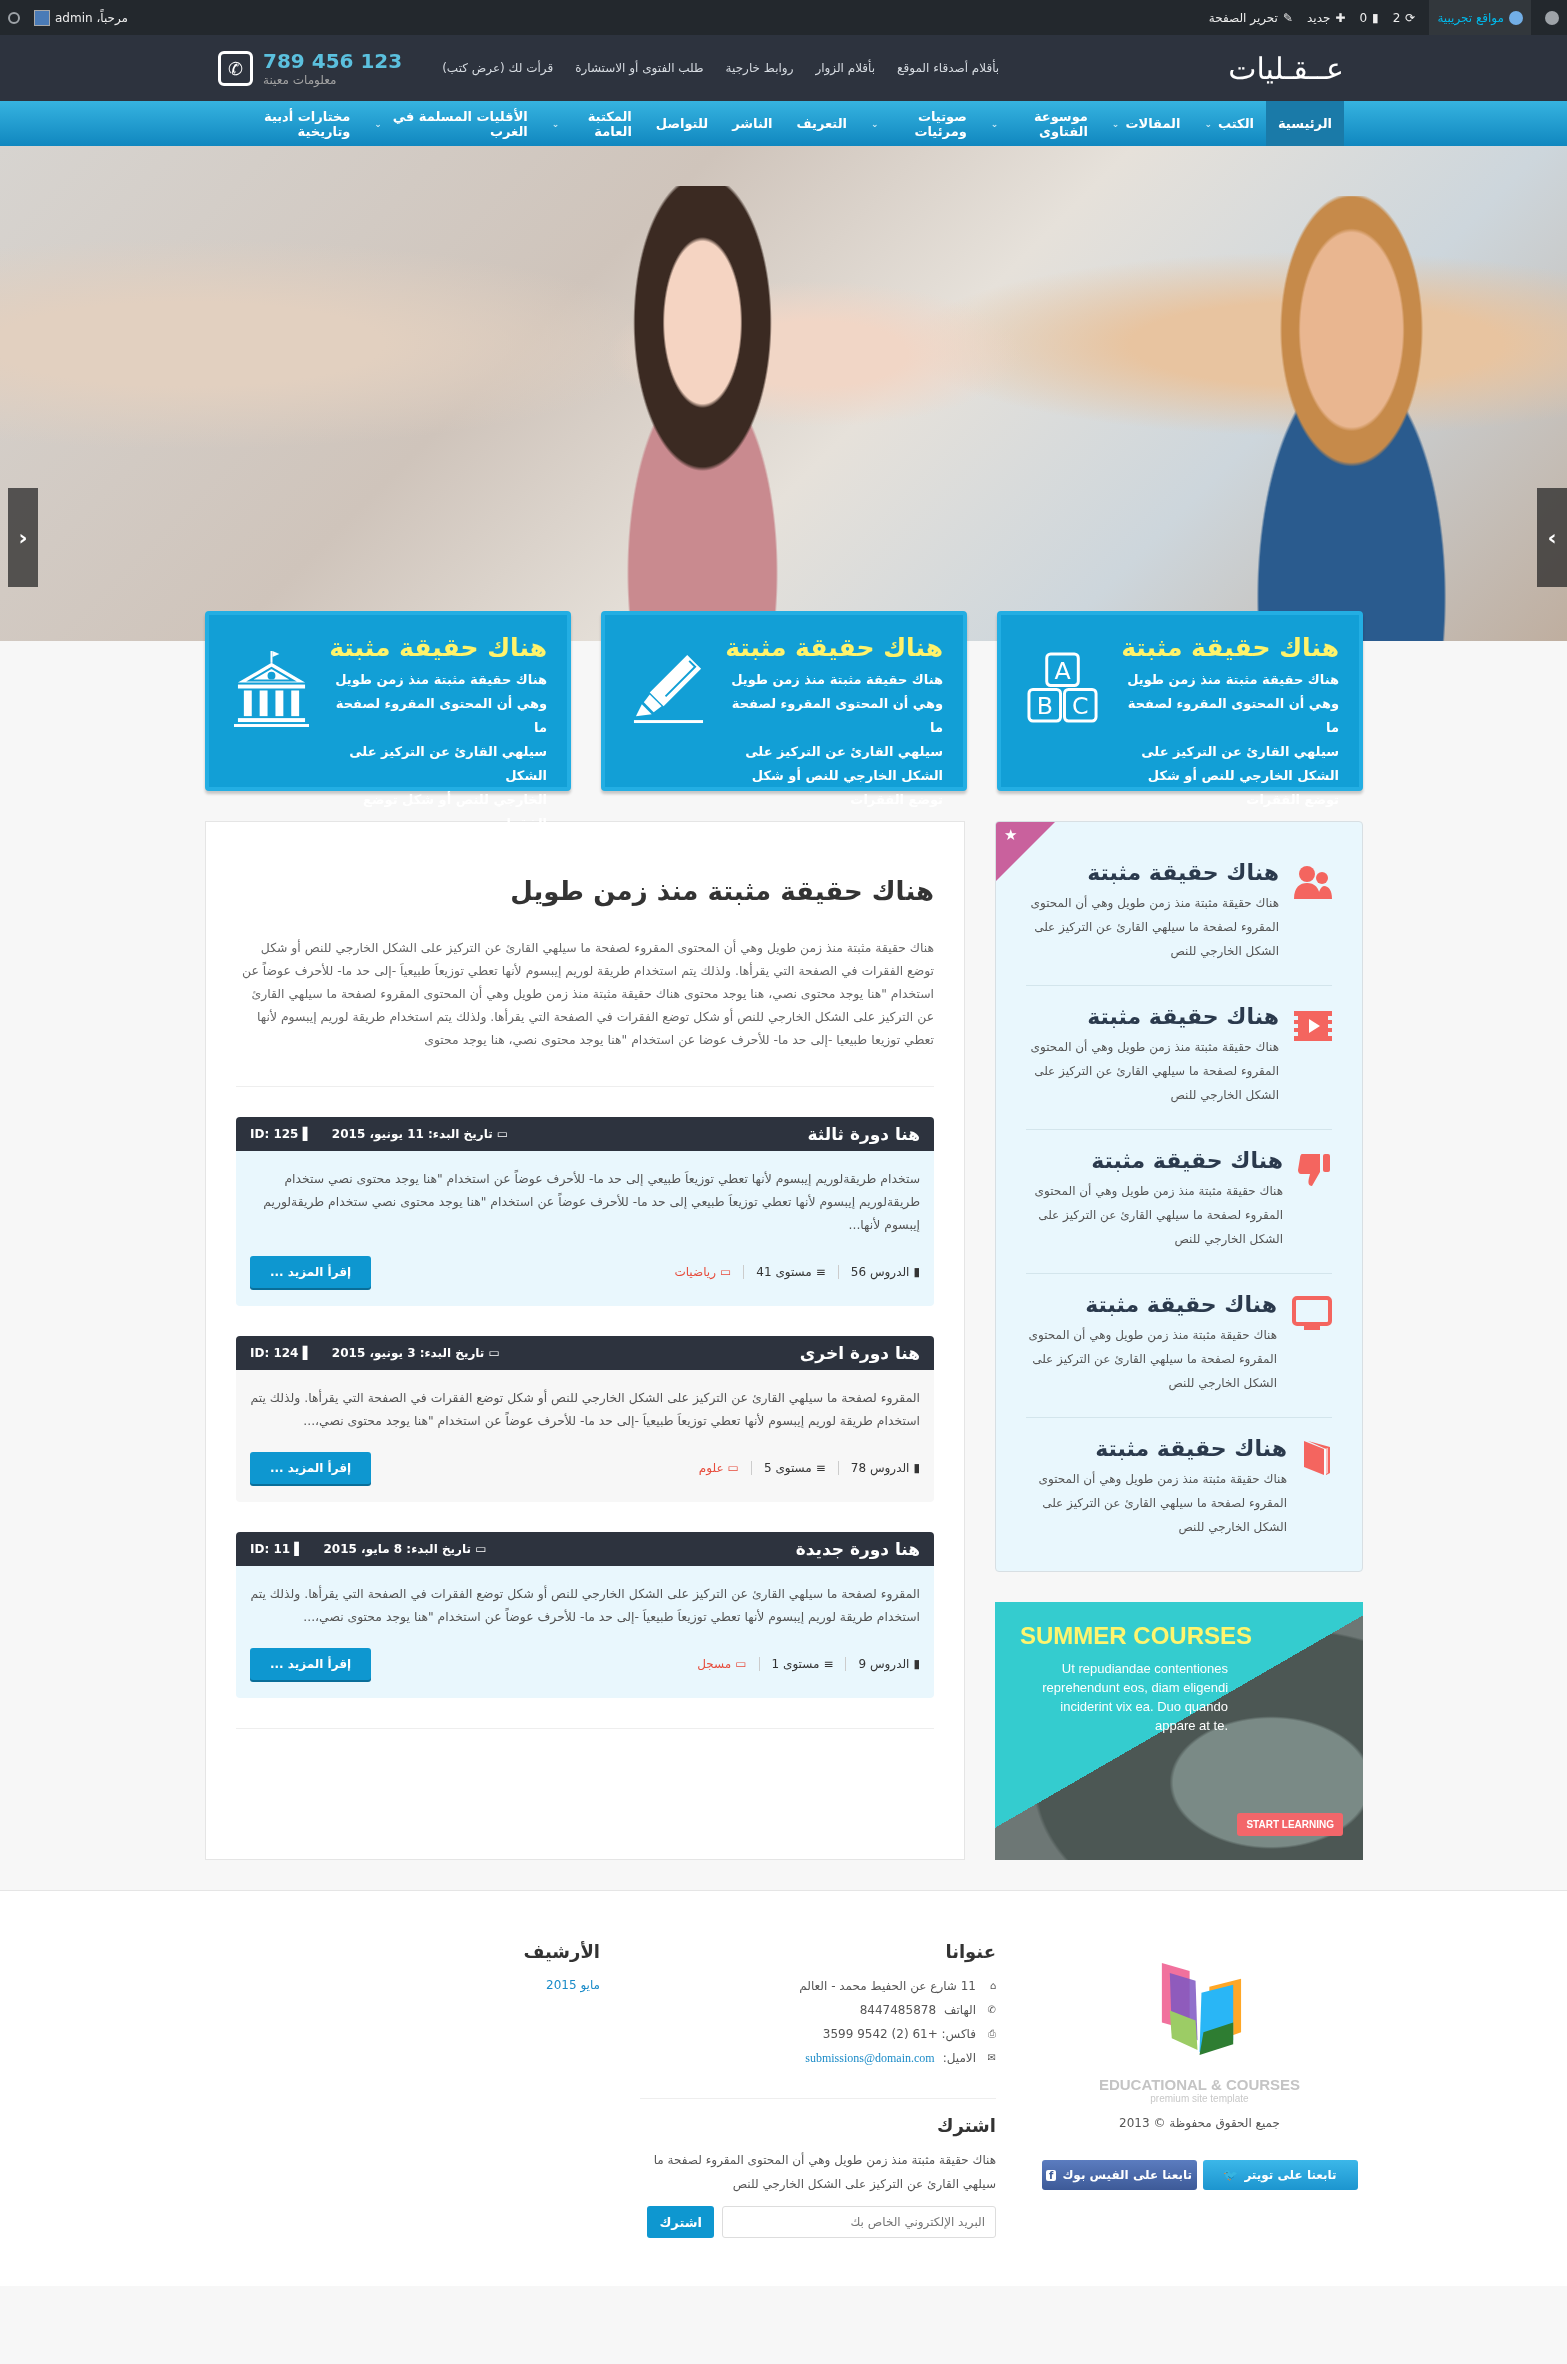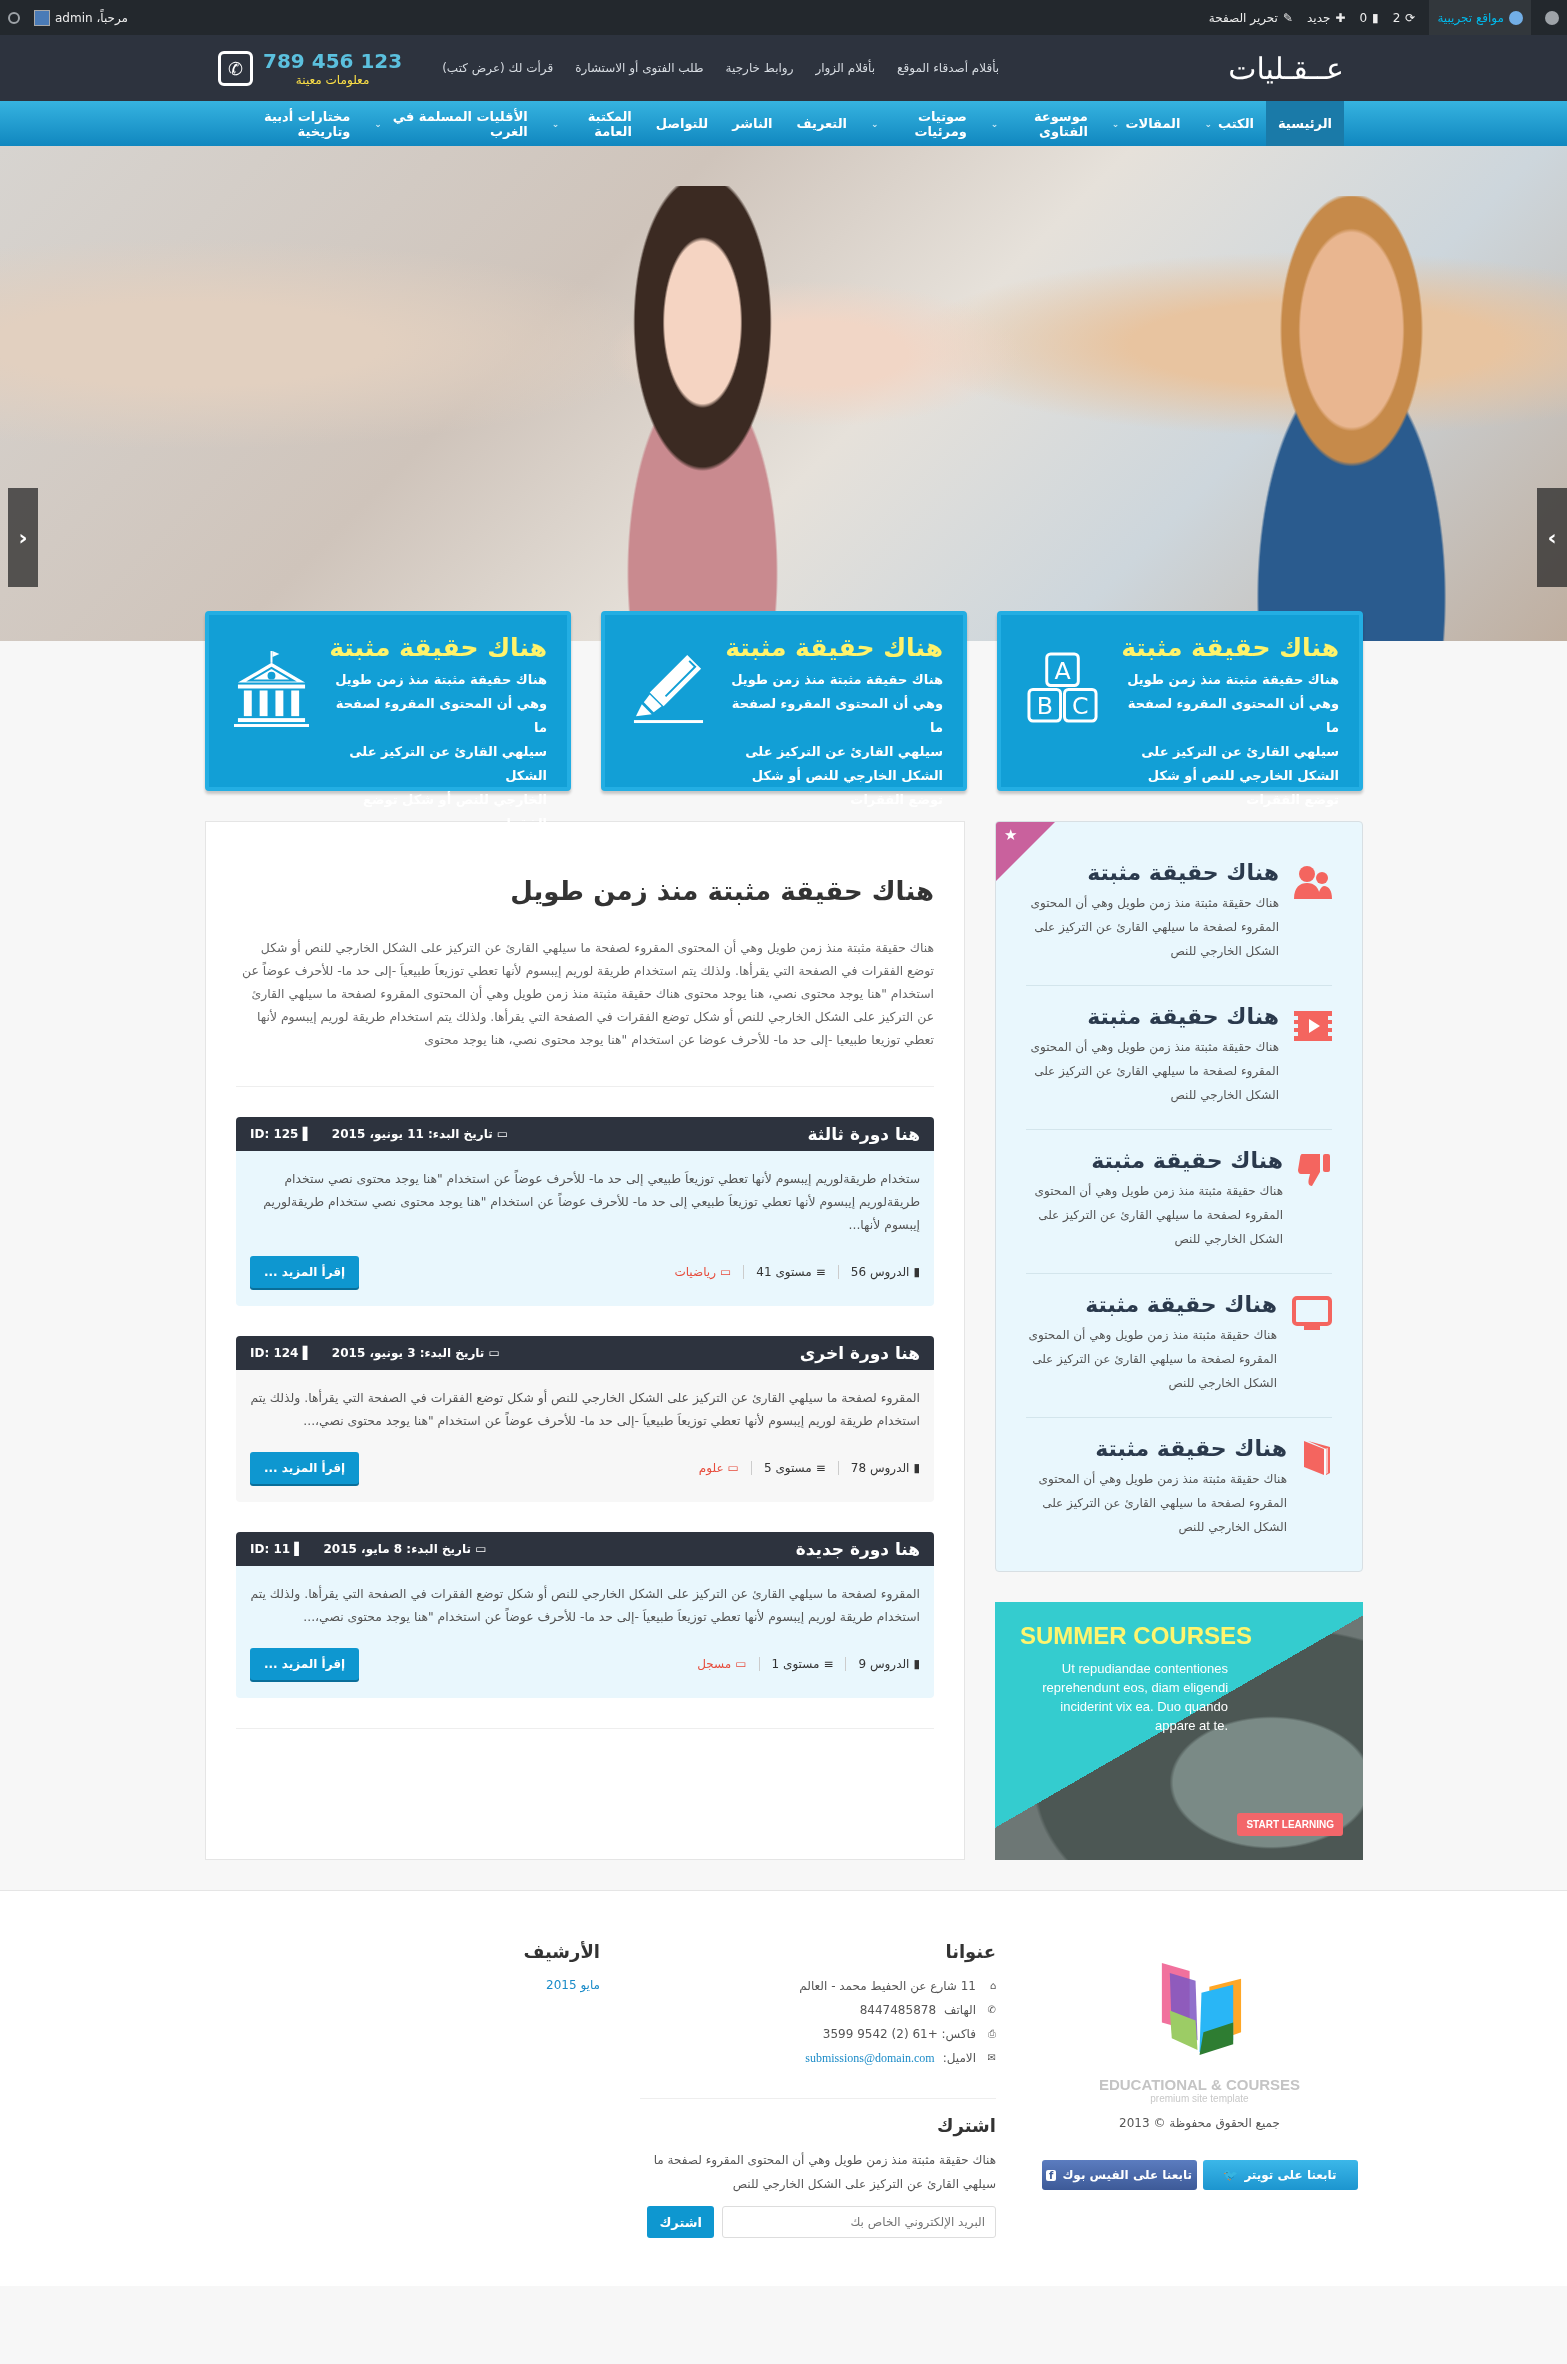--- a/index.html
+++ b/index.html
@@ -18,21 +18,21 @@
 
     
     .header { height: 66px; background: #2d333e; display: flex; align-items: center; justify-content: space-between; padding: 0 223px 0 218px; }
     .logo { color: #fff; font-size: 30px; font-family: "DejaVu Sans", sans-serif; font-weight: 300; letter-spacing: 2px; }
     .head-left { display: flex; align-items: center; gap: 40px; direction: rtl; }
     .toplinks { display: flex; gap: 22px; font-size: 12px; color: #d6dbe1; }
     .phone-box { display: flex; align-items: center; gap: 10px; direction: ltr; }
     .phone-ico { width: 35px; height: 35px; border: 3px solid #fff; border-radius: 6px; display: flex; align-items: center; justify-content: center; color: #fff; font-size: 18px; }
     .phone-txt { text-align: left; }
     .phone-num { color: #5bc0de; font-size: 20px; font-weight: bold; }
-    .phone-sub { color: #fde047; font-size: 12px; text-align: center; }
+    .phone-sub { color: #a3a3a3; font-size: 12px; text-align: left; }
 
     
     .nav { height: 45px; background: linear-gradient(#36b3e0, #1087bf); display: flex; align-items: center; padding: 0 223px 0 223px; }
     .nav-item { color: #fff; font-size: 13px; font-weight: bold; height: 45px; display: flex; align-items: center; padding: 0 12px; gap: 6px; }
     .nav-item.active { background: #1a7aa8; }
     .nav-caret { font-size: 9px; opacity: .8; }
 
     
     .hero { height: 495px; position: relative; overflow: hidden;
       background: radial-gradient(ellipse at 52% 42%, #f1d6c6 0 8%, transparent 18%),
@@ -69,21 +69,21 @@
     .course-title { font-size: 17px; font-weight: bold; }
     .course-meta { display: flex; gap: 20px; font-size: 12px; font-weight: bold; direction: rtl; }
     .course-body { background: #e9f7fd; padding: 16px 14px 18px 14px; border-radius: 0 0 4px 4px; }
     .course-body.alt { background: #f7f7f7; }
     .course-desc { font-size: 12.4px; line-height: 23px; color: #555; text-align: right; }
     .course-foot { display: flex; align-items: center; justify-content: space-between; margin-top: 20px; }
     .course-stats { display: flex; font-size: 12px; color: #333; align-items: center; }
     .stat { padding: 0 12px; border-left: 1px solid #ccc; display: flex; align-items: center; gap: 4px; }
     .stat:first-child { padding-right: 0; }
     .stat:last-child { border-left: none; color: #e74c3c; }
-    .btn-more { background: #0e97d0; color: #fff; font-size: 12px; font-weight: bold; padding: 9px 14px; border-radius: 3px; box-shadow: 0 2px 0 #0a6e99; }
+    .btn-more { background: #0e97d0; color: #fff; font-size: 12px; font-weight: bold; padding: 9px 20px; border-radius: 3px; box-shadow: 0 2px 0 #0a6e99; }
     .content-divider.bottom { margin: 30px 0 20px; }
 
     
     .services { background: #e9f7fd; border: 1px solid #d8dfe3; border-radius: 4px; padding: 20px 30px 10px 30px; position: relative; overflow: hidden; }
     .corner { position: absolute; left: 0; top: 0; width: 0; height: 0; border-top: 59px solid #c9619d; border-right: 59px solid transparent; }
     .corner-star { position: absolute; left: 8px; top: 4px; color: #fff; font-size: 15px; }
     .service { display: flex; gap: 15px; padding: 18px 0 22px; border-bottom: 1px solid #d3e5ec; direction: rtl; }
     .service:last-child { border-bottom: none; }
     .service-icon { width: 40px; height: 40px; display: flex; align-items: center; justify-content: center; margin-top: 2px; }
     .service-title { font-size: 22px; font-weight: bold; color: #2b3a4d; margin-bottom: 6px; }

